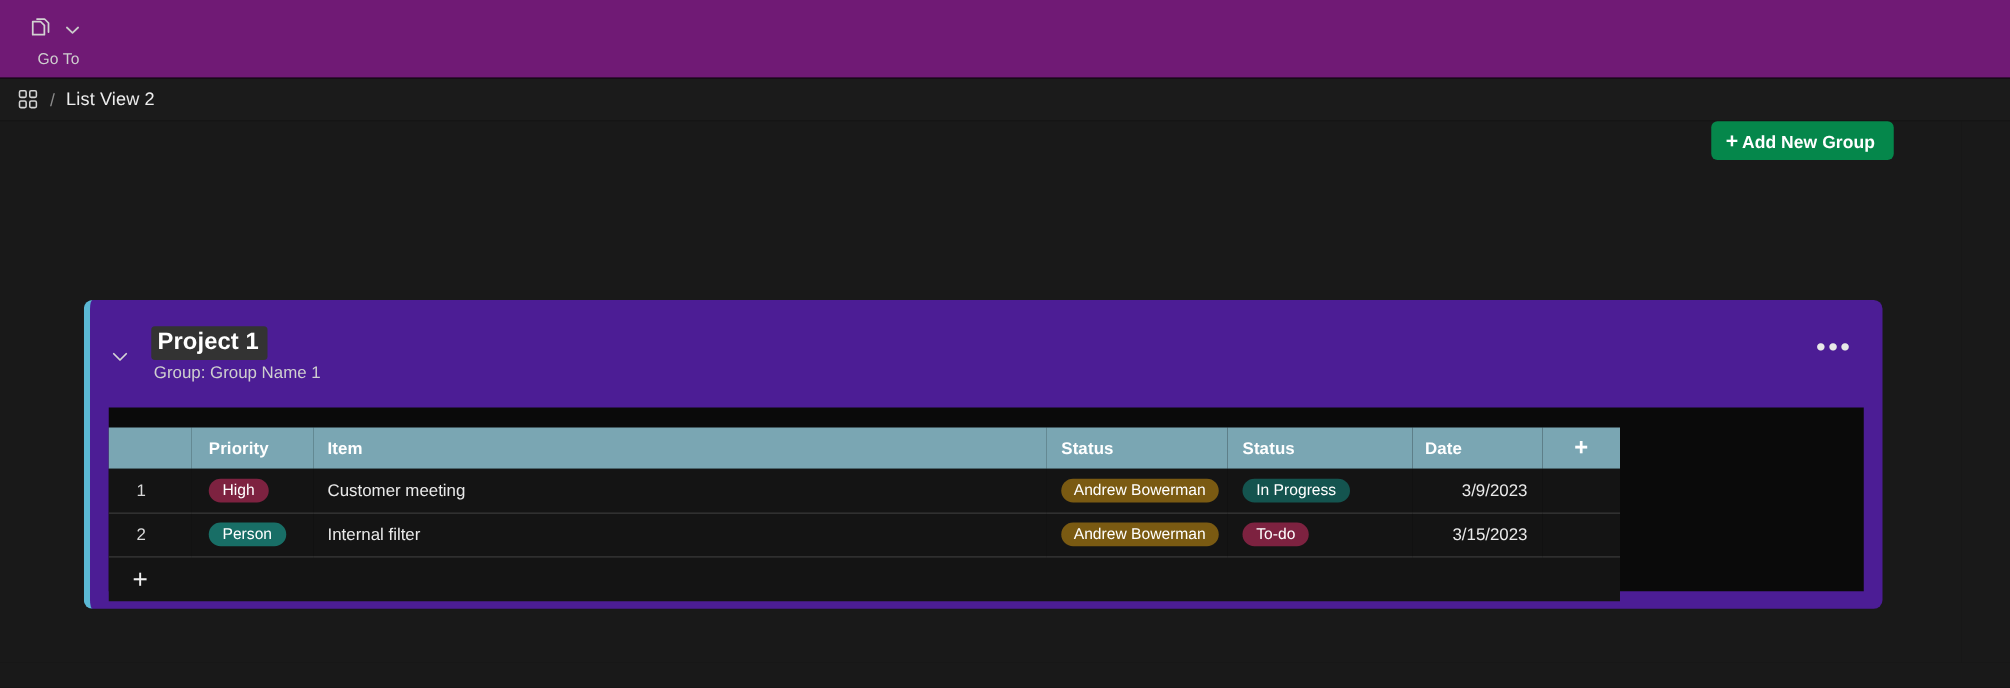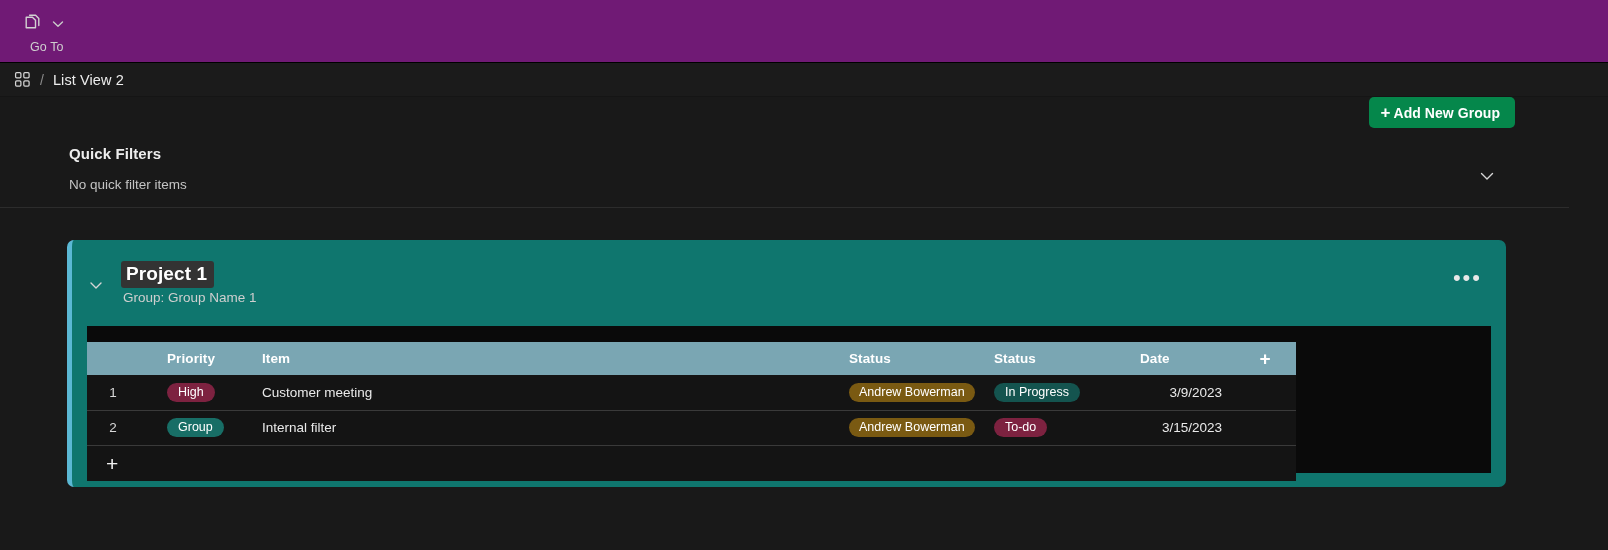--- a/index.html
+++ b/index.html
@@ -116,21 +116,21 @@
     width: 20px; height: 20px;
     cursor: pointer;
   }
 
   
   .card {
     position: absolute;
     left: 67px; top: 143px;
     width: 1439px;
     height: 247px;
-    background: #0f766e;
+    background: #4c1d95;
     border-radius: 7px;
     border-left: 5px solid #5bb8d4;
     overflow: hidden;
   }
   .card-header {
     position: relative;
     height: 86px;
   }
   .card-chevron {
     position: absolute;
@@ -306,29 +306,20 @@
   <span class="bc-title">List View 2</span>
 </div>
 
 <div class="content">
 
   <button class="add-group-btn">
     <span class="plus">+</span>
     <span>Add New Group</span>
   </button>
 
-  <div class="quick-filters">
-    <div class="qf-title">Quick Filters</div>
-    <div class="qf-empty">No quick filter items</div>
-    <span class="qf-chevron">
-      <svg viewBox="0 0 20 20" width="20" height="20" fill="none" stroke="#d6d6d6" stroke-width="1.4" stroke-linecap="round" stroke-linejoin="round">
-        <path d="M4.5 7.5 L10 13 L15.5 7.5"></path>
-      </svg>
-    </span>
-  </div>
 
   <div class="card">
 
     <div class="card-header">
       <span class="card-chevron">
         <svg viewBox="0 0 18 18" width="18" height="18" fill="none" stroke="#d6d6d6" stroke-width="1.4" stroke-linecap="round" stroke-linejoin="round">
           <path d="M4 7 L9 12 L14 7"></path>
         </svg>
       </span>
       <div class="card-title">Project 1</div>
@@ -361,21 +352,21 @@
             </td>
             <td class="c-sta">
               <span class="badge badge-prog">In Progress</span>
             </td>
             <td class="c-dat">3/9/2023</td>
             <td class="c-plus"></td>
           </tr>
           <tr class="data-row">
             <td class="c-num">2</td>
             <td class="c-pri">
-              <span class="badge badge-medium">Group</span>
+              <span class="badge badge-medium">Person</span>
             </td>
             <td class="c-item">Internal filter</td>
             <td class="c-per">
               <span class="badge badge-person">Andrew Bowerman</span>
             </td>
             <td class="c-sta">
               <span class="badge badge-todo">To-do</span>
             </td>
             <td class="c-dat">3/15/2023</td>
             <td class="c-plus"></td>

